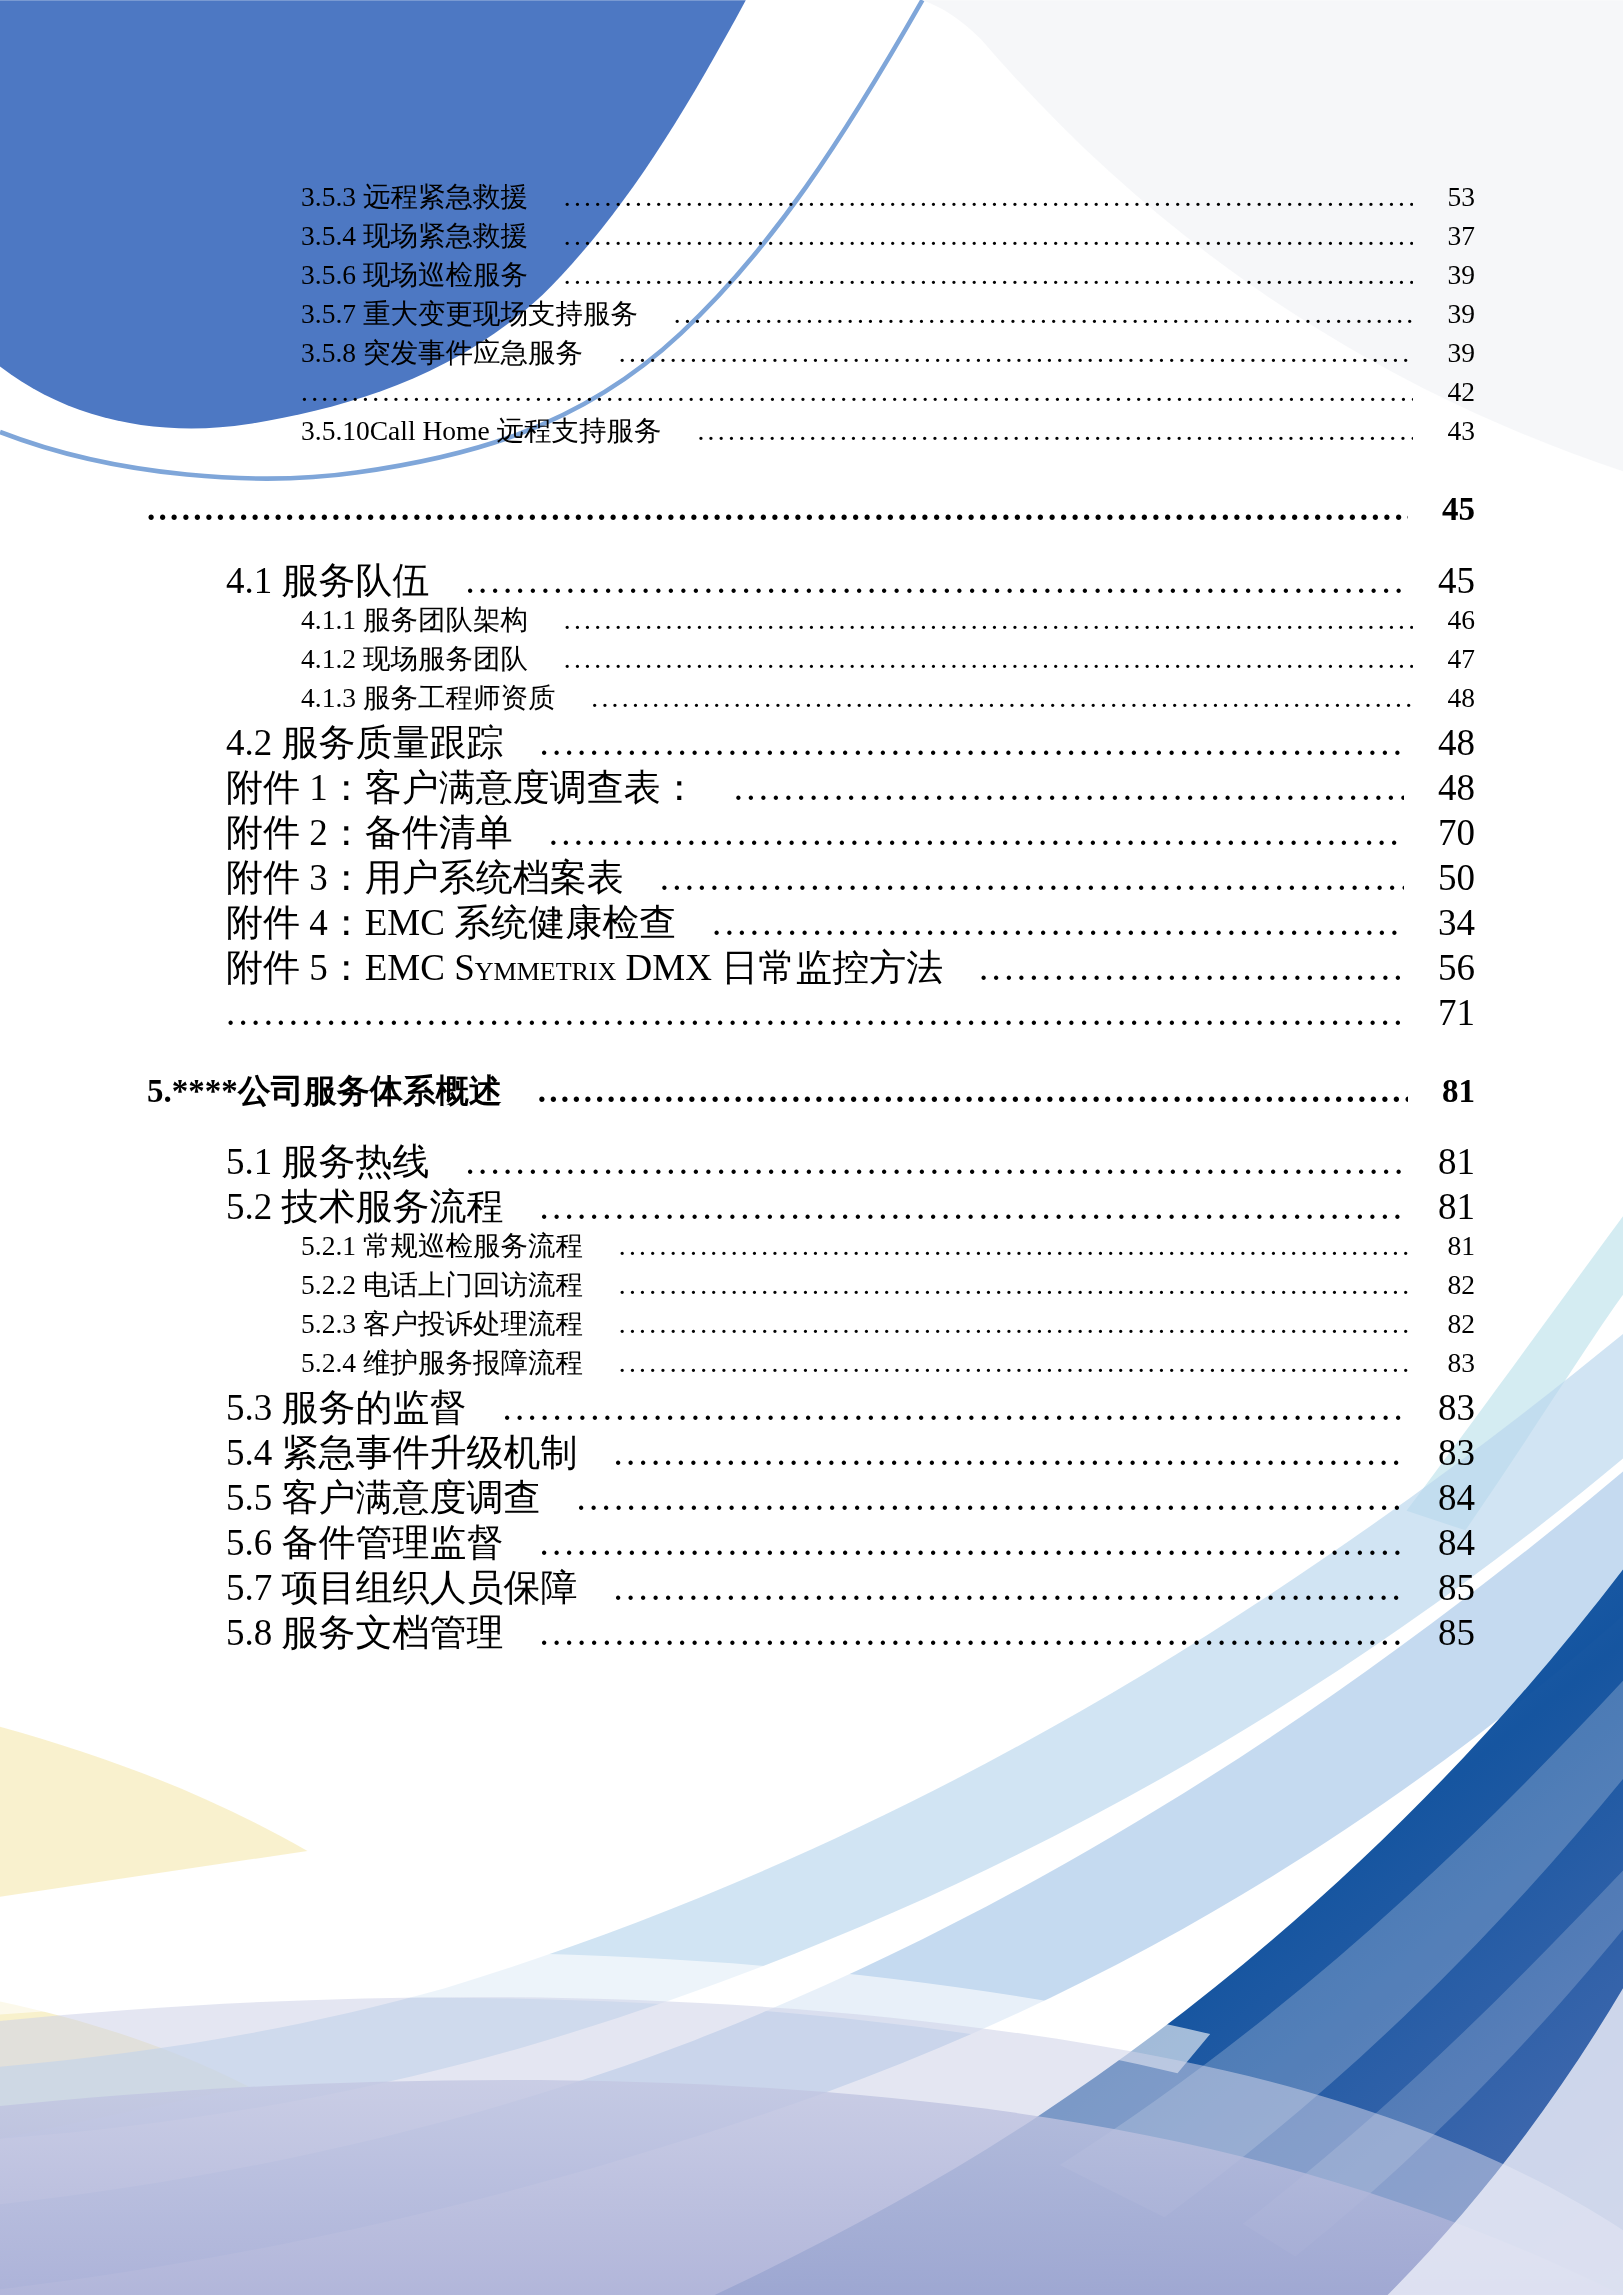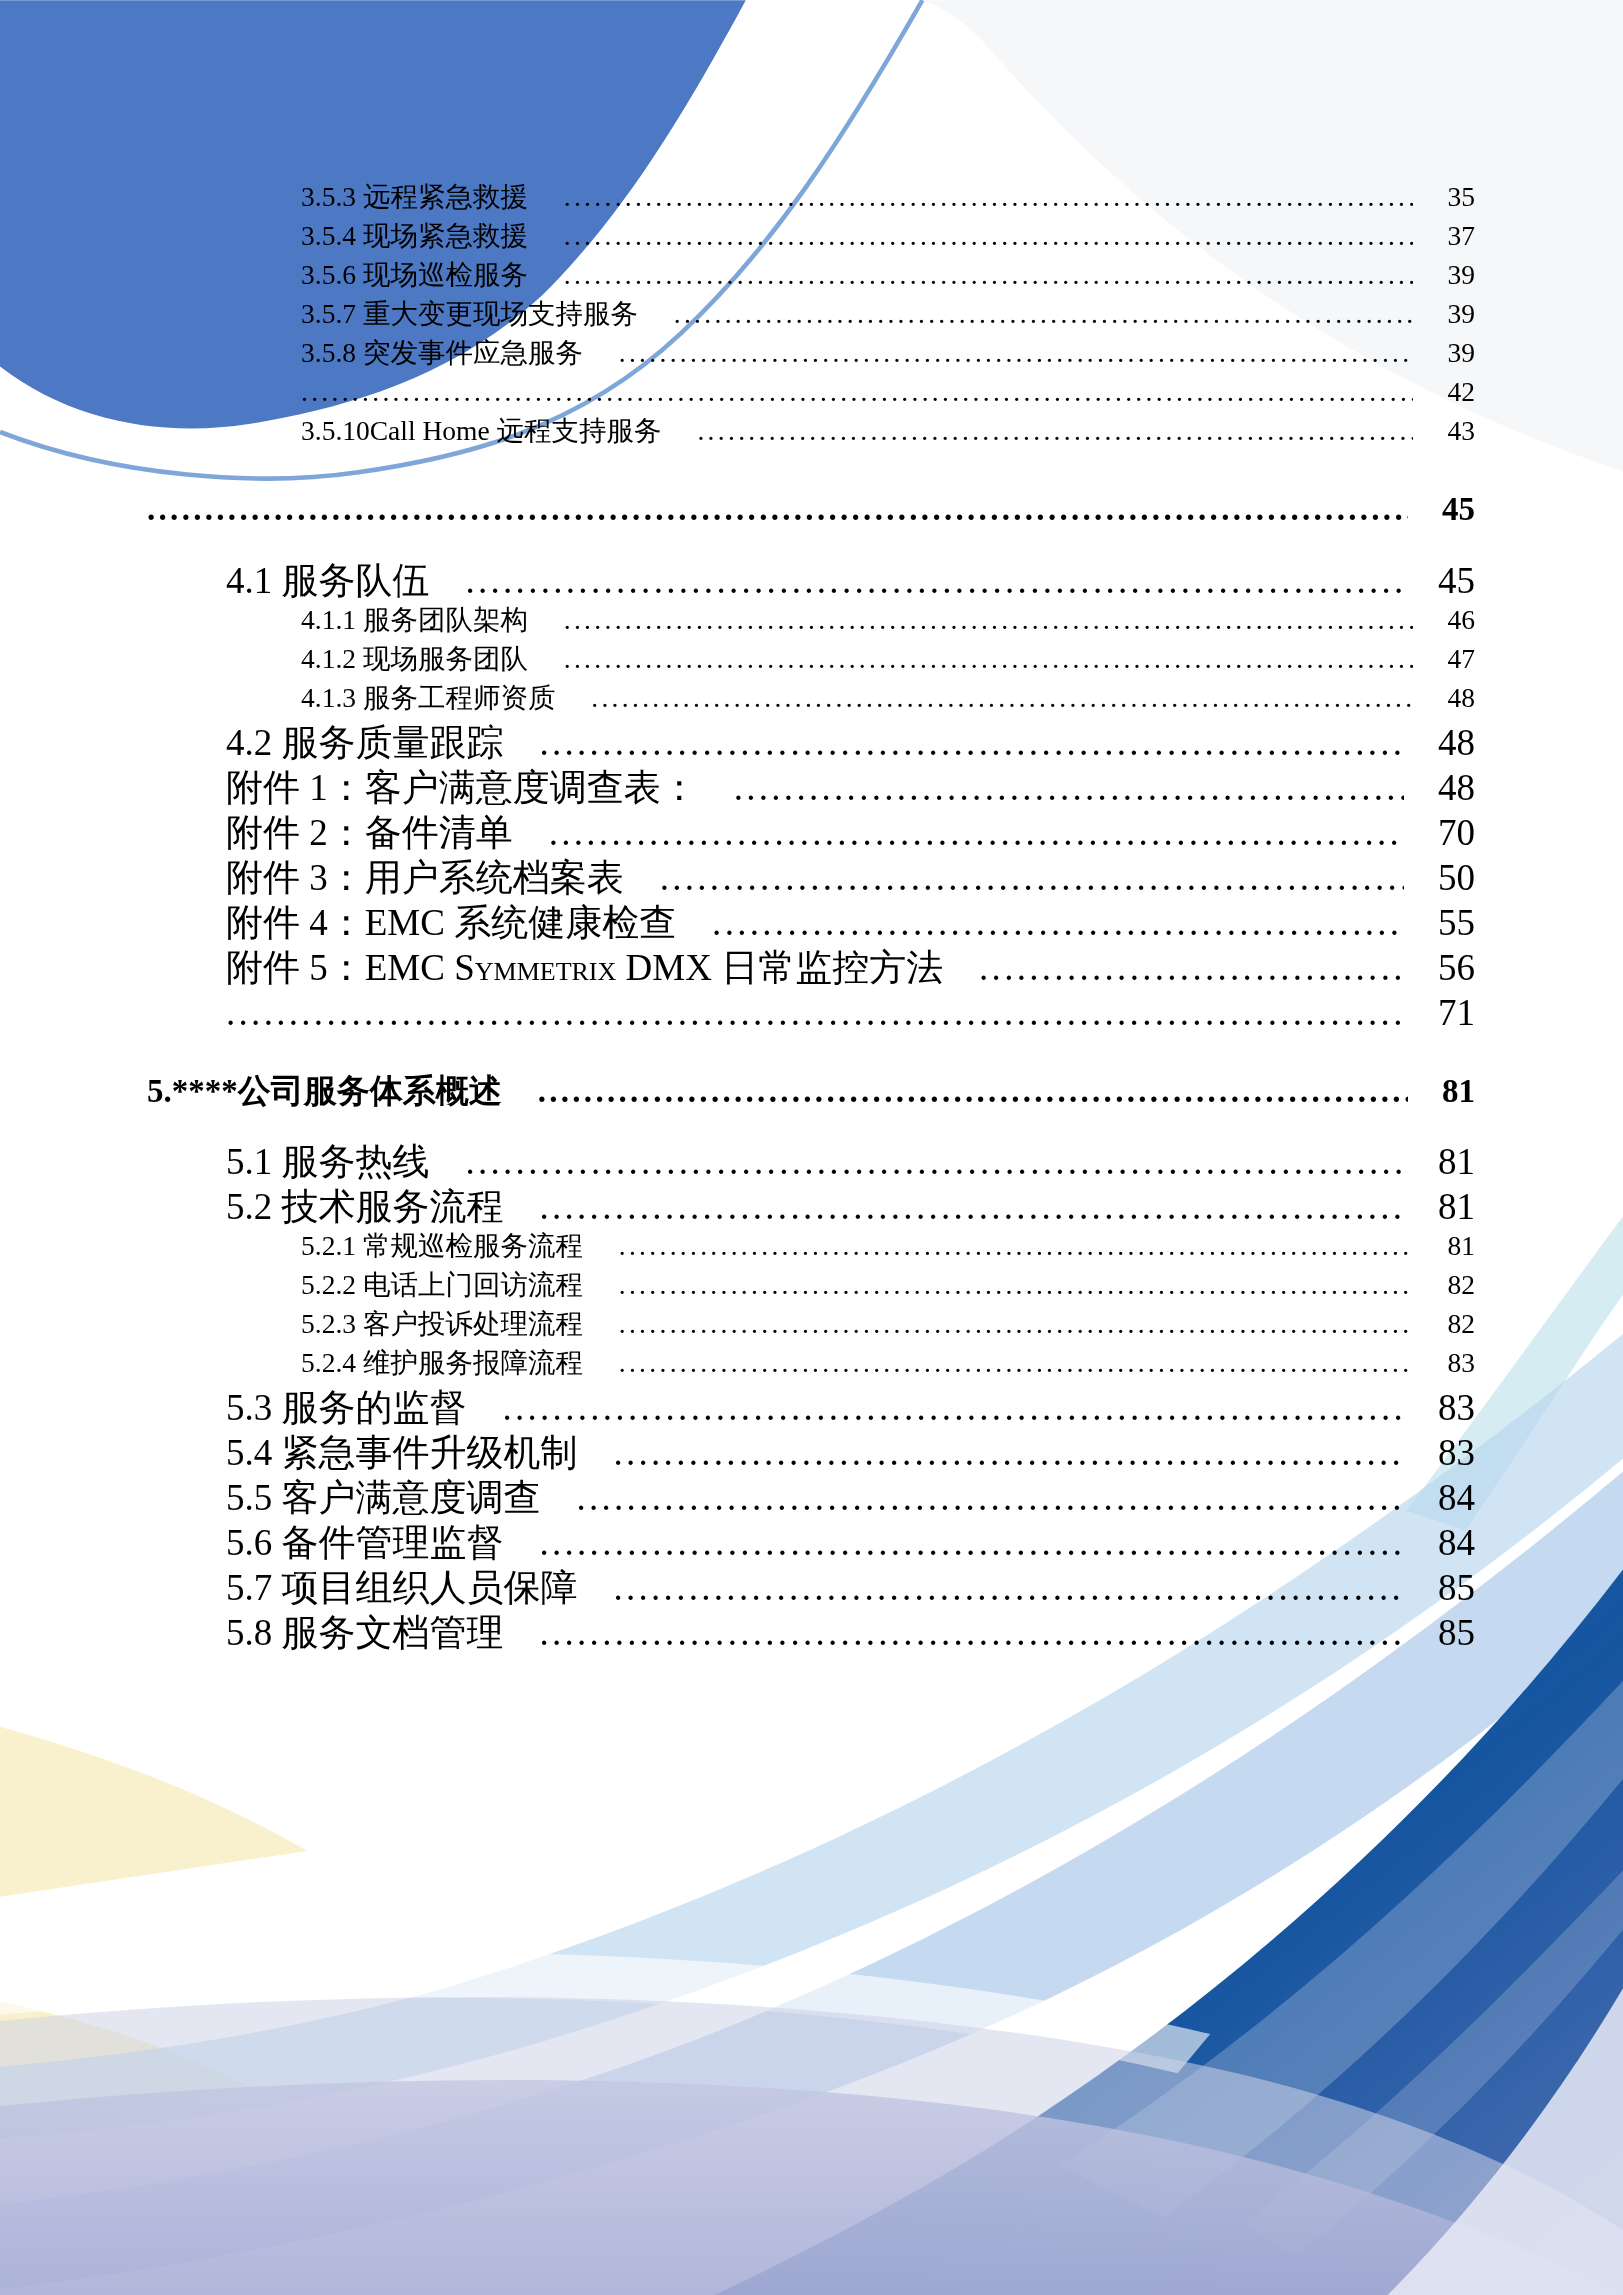--- a/index.html
+++ b/index.html
@@ -90,21 +90,21 @@
     <path d="M0 1380 C600 1320 1250 1330 1800 1440 C2050 1490 2300 1580 2481 1700 L2481 1800 L0 1800 Z" fill="#cdd1e8" opacity="0.55"></path>
     <path d="M0 1510 C500 1460 1050 1450 1550 1520 C1900 1570 2200 1660 2481 1800 L0 1800 Z" fill="url(#gLav)" opacity="0.8"></path>
 
     <path d="M2481 1330 C2380 1500 2260 1660 2120 1800 L2481 1800 Z" fill="#e7eaf6" opacity="0.85"></path>
   </svg>
 
   <div class="toc" id="toc">
       <div class="row lvl3">
         <span class="lbl">3.5.3 远程紧急救援</span>
         <span class="dots">............................................................................................................................................................................................................................................................................................................</span>
-        <span class="pg">35</span>
+        <span class="pg">53</span>
       </div>
       <div class="row lvl3">
         <span class="lbl">3.5.4 现场紧急救援</span>
         <span class="dots">............................................................................................................................................................................................................................................................................................................</span>
         <span class="pg">37</span>
       </div>
       <div class="row lvl3">
         <span class="lbl">3.5.6 现场巡检服务</span>
         <span class="dots">............................................................................................................................................................................................................................................................................................................</span>
         <span class="pg">39</span>
@@ -168,21 +168,21 @@
         <span class="pg">70</span>
       </div>
       <div class="row lvl2">
         <span class="lbl">附件 3：用户系统档案表</span>
         <span class="dots">............................................................................................................................................................................................................................................................................................................</span>
         <span class="pg">50</span>
       </div>
       <div class="row lvl2">
         <span class="lbl">附件 4：EMC 系统健康检查</span>
         <span class="dots">............................................................................................................................................................................................................................................................................................................</span>
-        <span class="pg">55</span>
+        <span class="pg">34</span>
       </div>
       <div class="row lvl2">
         <span class="lbl sc">附件 5：EMC Symmetrix DMX 日常监控方法</span>
         <span class="dots">............................................................................................................................................................................................................................................................................................................</span>
         <span class="pg">56</span>
       </div>
       <div class="row lvl2">
         <span class="dots">............................................................................................................................................................................................................................................................................................................</span>
         <span class="pg">71</span>
       </div>

